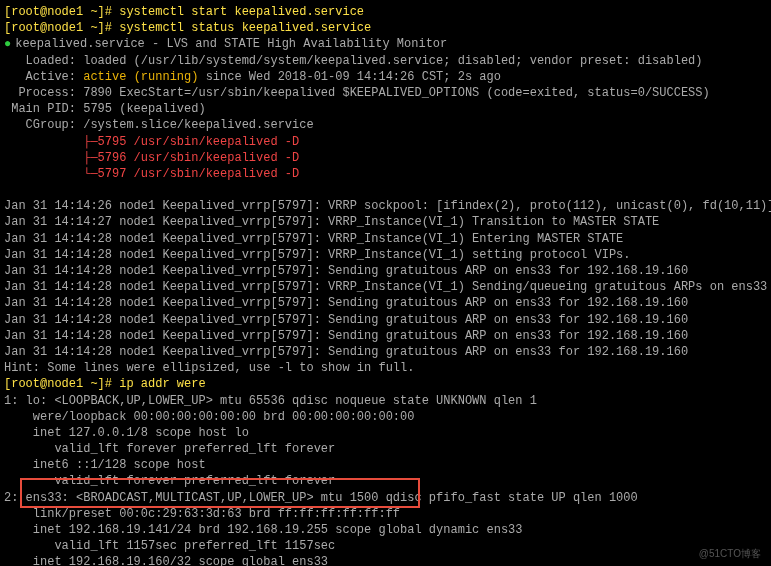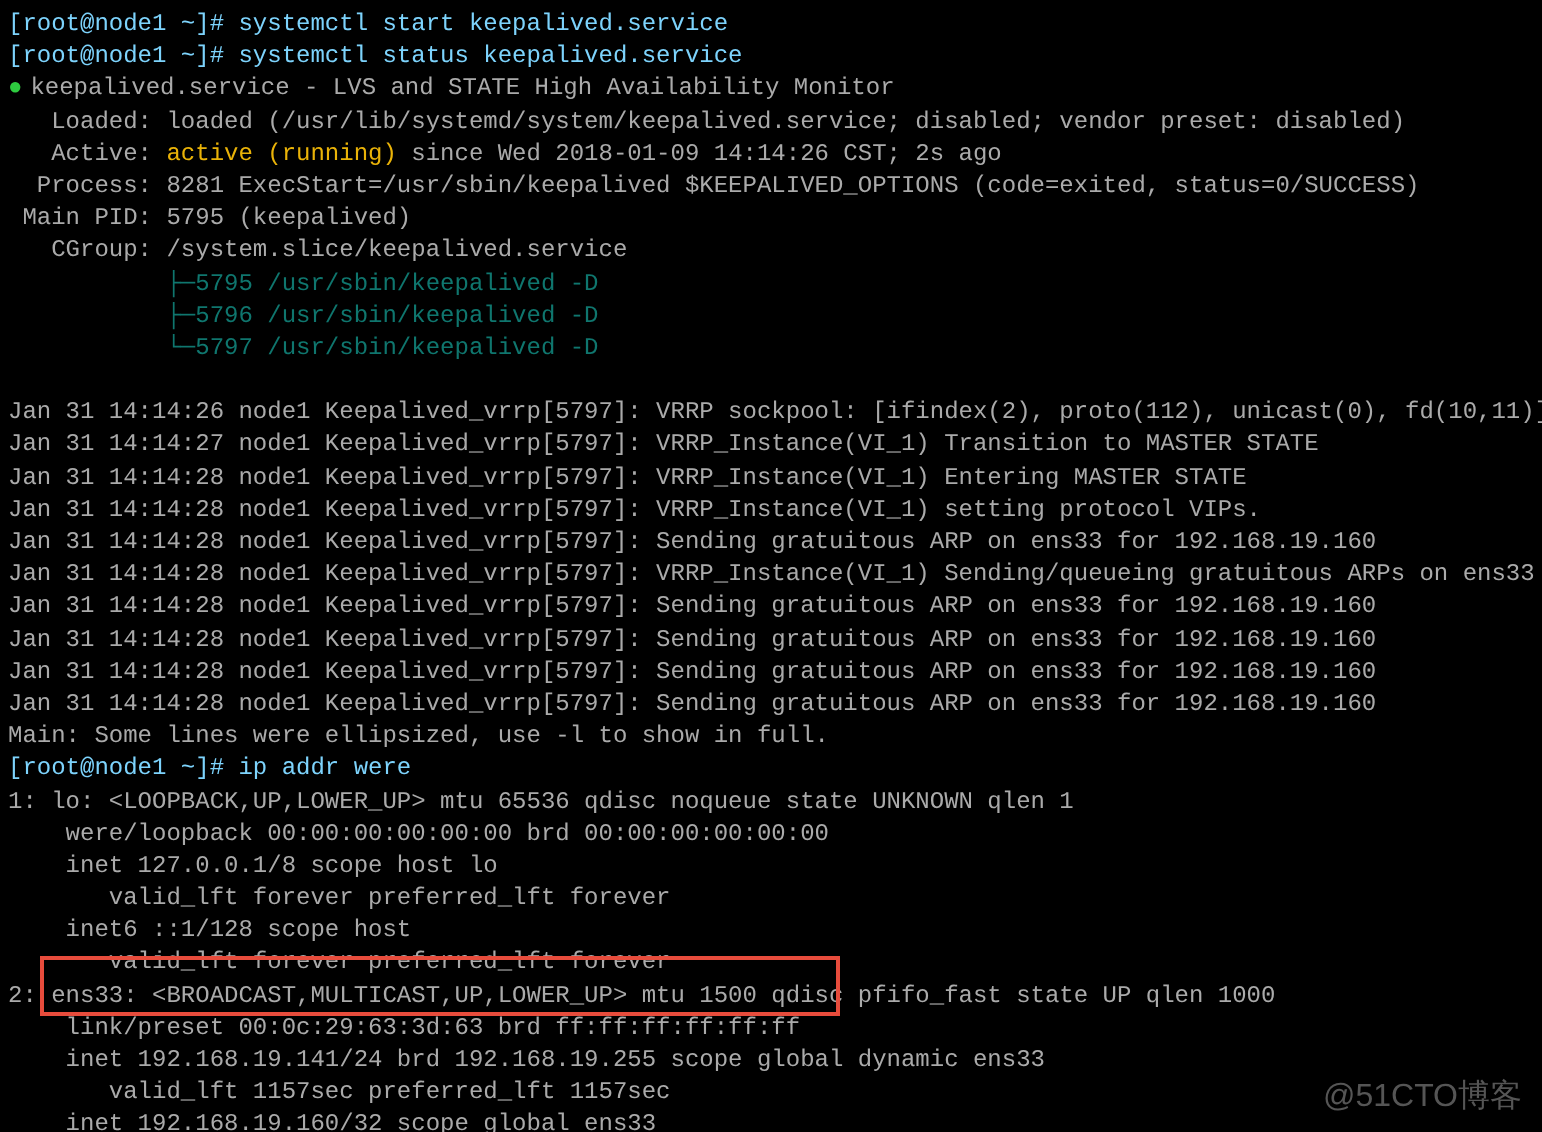--- a/index.html
+++ b/index.html
@@ -9,64 +9,64 @@
       font-family: "Courier New", Consolas, monospace;
       font-size: 12px;
       line-height: 1.35;
       padding: 4px;
       width: 771px;
       height: 566px;
       overflow: hidden;
       position: relative;
     }
     .line { white-space: pre; }
-    .white { color: #7dd3fc; }
+    .white { color: #fde047; }
     .green { color: #eab308; }
     .bullet { color: #2ecc40; margin-right: 4px; }
     .highlight-box {
       border: 2px solid #e74c3c;
       position: absolute;
       pointer-events: none;
     }
     .watermark {
       position: absolute;
       right: 10px;
       bottom: 6px;
       color: #555;
-      font-size: 16px;
+      font-size: 10px;
       font-family: Arial, sans-serif;
     }
-    .tree-pipe { color: #0f766e; }
+    .tree-pipe { color: #ef4444; }
   </style>
 </head>
 <body>
 
 <div class="line"><span class="white">[root@node1 ~]# </span><span class="white">systemctl start keepalived.service</span></div>
 <div class="line"><span class="white">[root@node1 ~]# </span><span class="white">systemctl status keepalived.service</span></div>
 <div class="line"><span class="bullet">●</span><span>keepalived.service - LVS and STATE High Availability Monitor</span></div>
 <div class="line">   Loaded: loaded (/usr/lib/systemd/system/keepalived.service; disabled; vendor preset: disabled)</div>
 <div class="line"><span>   Active: </span><span class="green">active (running)</span><span> since Wed 2018-01-09 14:14:26 CST; 2s ago</span></div>
-<div class="line">  Process: 8281 ExecStart=/usr/sbin/keepalived $KEEPALIVED_OPTIONS (code=exited, status=0/SUCCESS)</div>
+<div class="line">  Process: 7890 ExecStart=/usr/sbin/keepalived $KEEPALIVED_OPTIONS (code=exited, status=0/SUCCESS)</div>
 <div class="line"> Main PID: 5795 (keepalived)</div>
 <div class="line">   CGroup: /system.slice/keepalived.service</div>
 <div class="line tree-pipe">           ├─5795 /usr/sbin/keepalived -D</div>
 <div class="line tree-pipe">           ├─5796 /usr/sbin/keepalived -D</div>
 <div class="line tree-pipe">           └─5797 /usr/sbin/keepalived -D</div>
 <div class="line">&nbsp;</div>
 <div class="line">Jan 31 14:14:26 node1 Keepalived_vrrp[5797]: VRRP sockpool: [ifindex(2), proto(112), unicast(0), fd(10,11)]</div>
 <div class="line">Jan 31 14:14:27 node1 Keepalived_vrrp[5797]: VRRP_Instance(VI_1) Transition to MASTER STATE</div>
 <div class="line">Jan 31 14:14:28 node1 Keepalived_vrrp[5797]: VRRP_Instance(VI_1) Entering MASTER STATE</div>
 <div class="line">Jan 31 14:14:28 node1 Keepalived_vrrp[5797]: VRRP_Instance(VI_1) setting protocol VIPs.</div>
 <div class="line">Jan 31 14:14:28 node1 Keepalived_vrrp[5797]: Sending gratuitous ARP on ens33 for 192.168.19.160</div>
 <div class="line">Jan 31 14:14:28 node1 Keepalived_vrrp[5797]: VRRP_Instance(VI_1) Sending/queueing gratuitous ARPs on ens33 fo...9.160</div>
 <div class="line">Jan 31 14:14:28 node1 Keepalived_vrrp[5797]: Sending gratuitous ARP on ens33 for 192.168.19.160</div>
 <div class="line">Jan 31 14:14:28 node1 Keepalived_vrrp[5797]: Sending gratuitous ARP on ens33 for 192.168.19.160</div>
 <div class="line">Jan 31 14:14:28 node1 Keepalived_vrrp[5797]: Sending gratuitous ARP on ens33 for 192.168.19.160</div>
 <div class="line">Jan 31 14:14:28 node1 Keepalived_vrrp[5797]: Sending gratuitous ARP on ens33 for 192.168.19.160</div>
-<div class="line">Main: Some lines were ellipsized, use -l to show in full.</div>
+<div class="line">Hint: Some lines were ellipsized, use -l to show in full.</div>
 <div class="line"><span class="white">[root@node1 ~]# </span><span class="white">ip addr were</span></div>
 <div class="line">1: lo: &lt;LOOPBACK,UP,LOWER_UP&gt; mtu 65536 qdisc noqueue state UNKNOWN qlen 1</div>
 <div class="line">    were/loopback 00:00:00:00:00:00 brd 00:00:00:00:00:00</div>
 <div class="line">    inet 127.0.0.1/8 scope host lo</div>
 <div class="line">       valid_lft forever preferred_lft forever</div>
 <div class="line">    inet6 ::1/128 scope host</div>
 <div class="line">       valid_lft forever preferred_lft forever</div>
 <div class="line">2: ens33: &lt;BROADCAST,MULTICAST,UP,LOWER_UP&gt; mtu 1500 qdisc pfifo_fast state UP qlen 1000</div>
 <div class="line">    link/preset 00:0c:29:63:3d:63 brd ff:ff:ff:ff:ff:ff</div>
 <div class="line">    inet 192.168.19.141/24 brd 192.168.19.255 scope global dynamic ens33</div>

